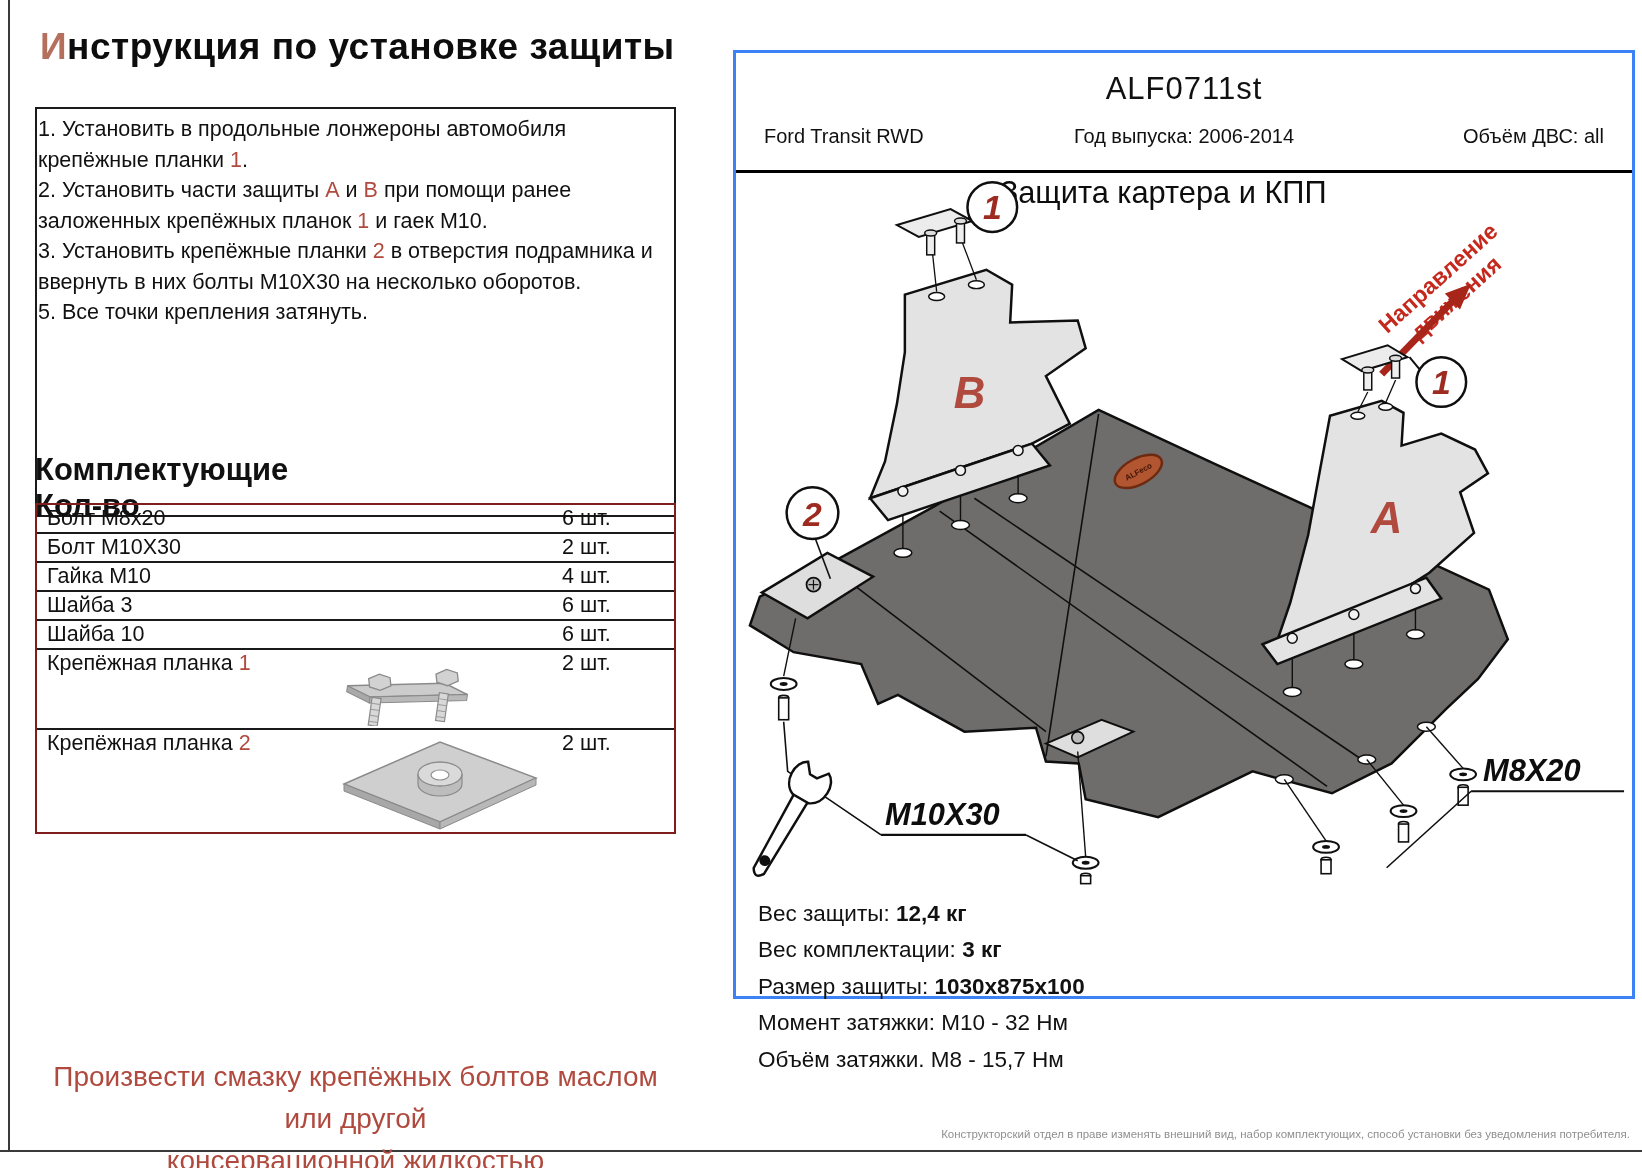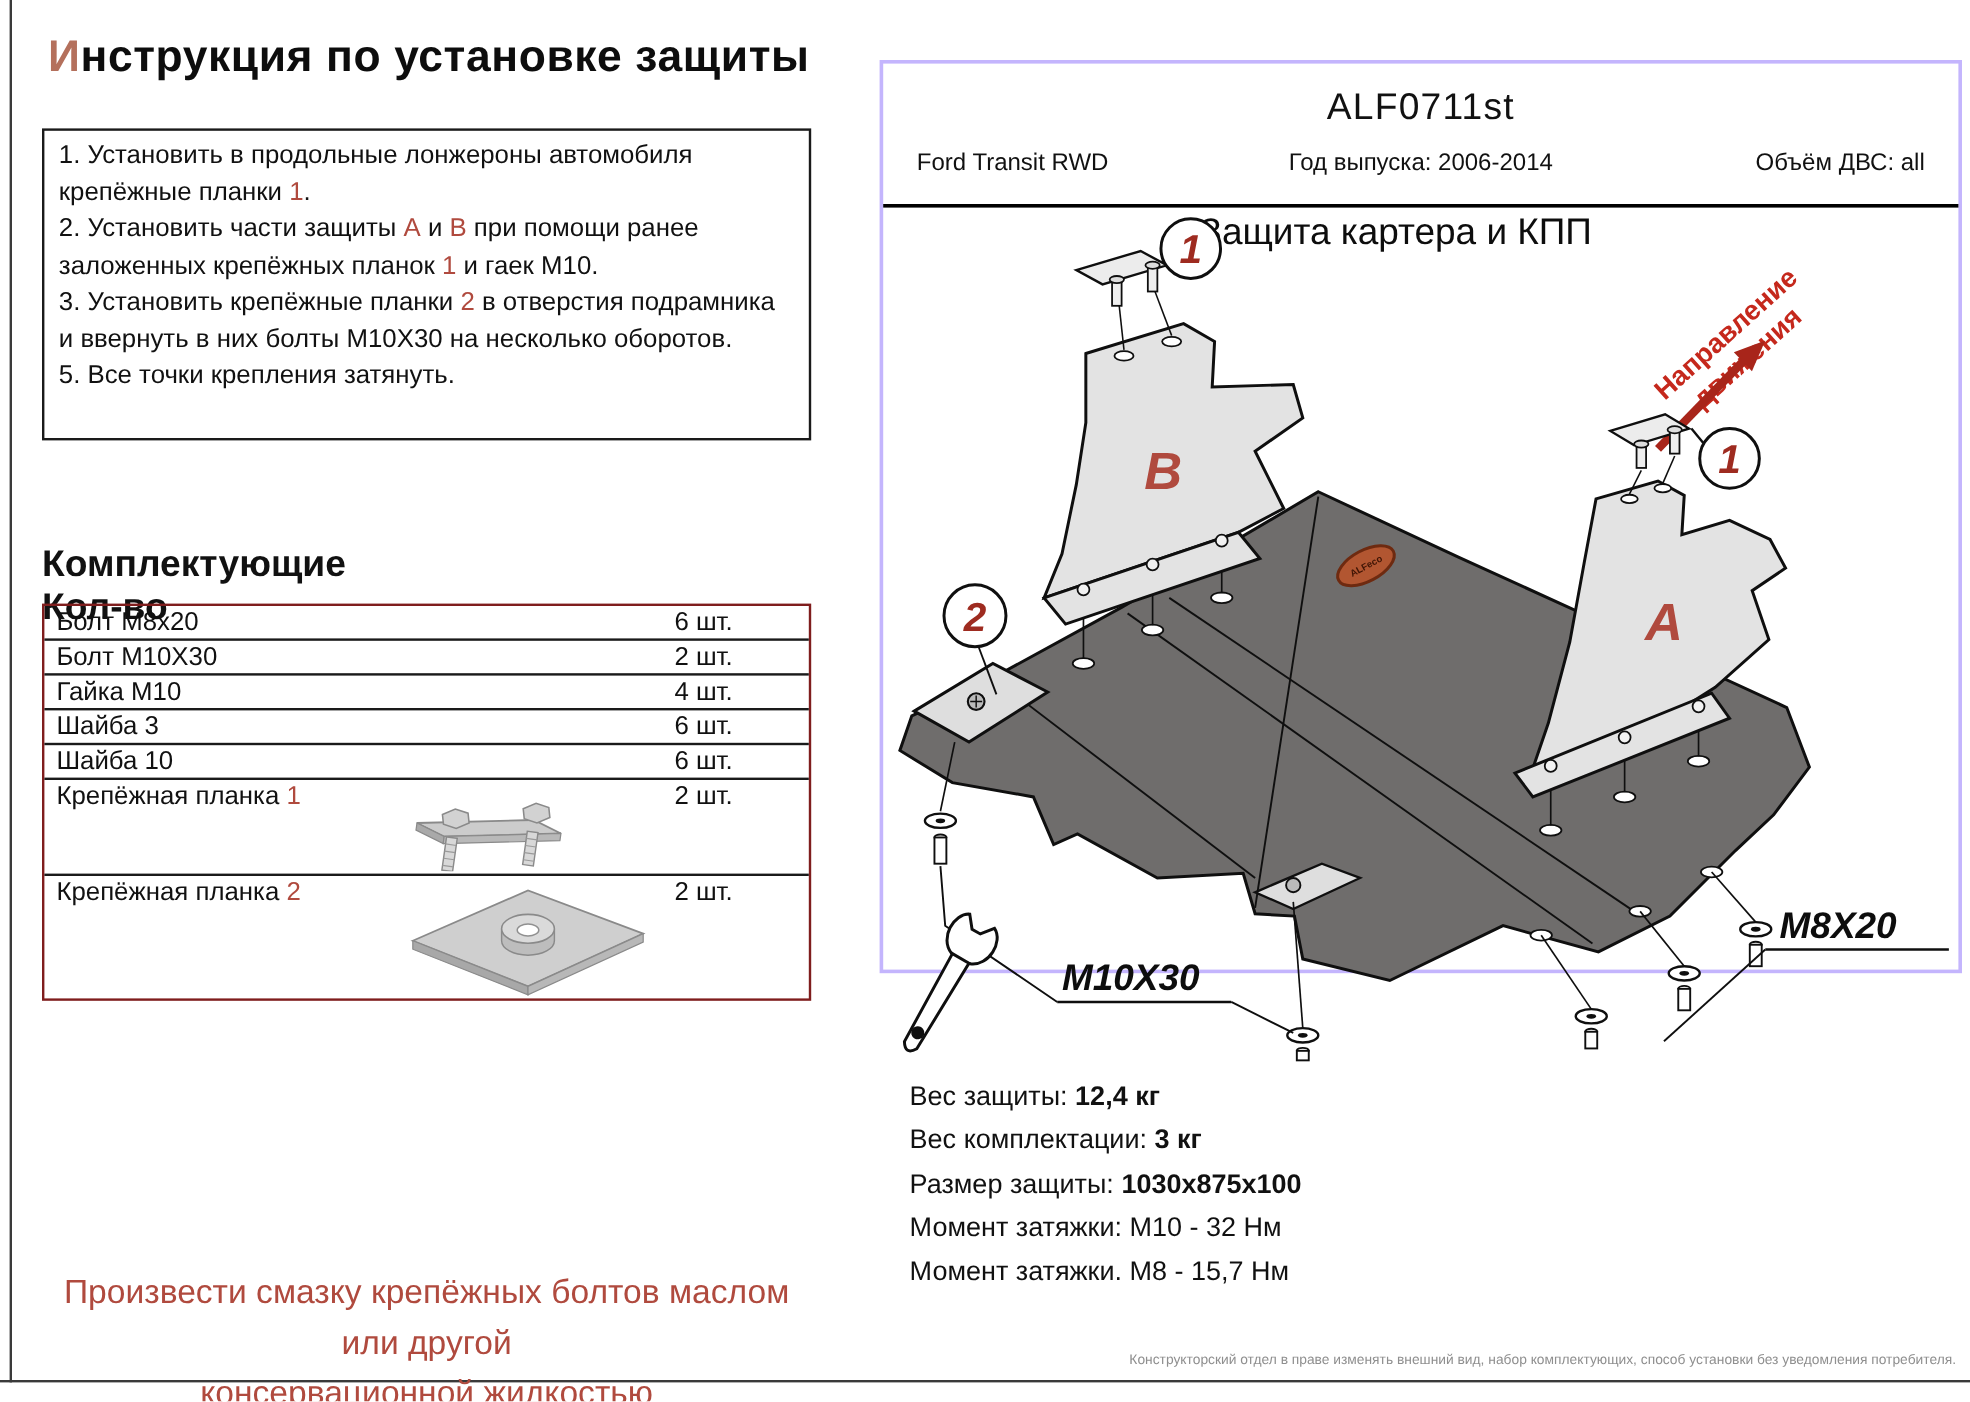--- a/index.html
+++ b/index.html
@@ -5,37 +5,37 @@
   html,body{margin:0;padding:0;background:#fff;}
   .page{position:relative;width:1642px;height:1168px;background:#fff;overflow:hidden;
         font-family:"Liberation Sans","DejaVu Sans",sans-serif;color:#111;}
   .red{color:var(--accent_red);}
   
   .edge-left{position:absolute;left:8px;top:0;width:2px;height:1152px;background:#3a3a3a;}
   .edge-bottom{position:absolute;left:0;top:1150px;width:1642px;height:2px;background:#3a3a3a;}
   
   .doc-title{position:absolute;left:40px;top:26px;font-size:37px;letter-spacing:.5px;color:#0d0d0d;white-space:nowrap;font-weight:bold;}
   .doc-title .accent{color:var(--title_accent);}
-  .instr-box{position:absolute;left:35px;top:107px;width:641px;height:260px;box-sizing:border-box;
-             border:2px solid #1a1a1a;padding:5px 12px;font-size:21.5px;line-height:1.42;overflow:hidden;}
+  .instr-box{position:absolute;left:35px;top:107px;width:641px;height:410px;box-sizing:border-box;
+             border:2px solid #1a1a1a;padding:5px 1px;font-size:21.5px;line-height:1.42;overflow:hidden;}
   .parts-head{position:absolute;left:35px;top:452px;width:641px;display:flex;justify-content:space-between;
               font-size:31px;font-weight:bold;flex-direction:column;}
   .ptable{position:absolute;left:35px;top:503px;width:641px;box-sizing:border-box;border:2px solid #7f1d1d;}
   .prow{position:relative;display:flex;border-top:2px solid #1a1a1a;font-size:21.5px;}
   .prow:first-child{border-top:none;}
   .prow .pname{flex:1;padding:1px 0 1px 10px;}
   .prow .pqty{width:112px;padding:1px 0;}
   .prow.tall1{height:78px;}
   .prow.tall2{height:102px;}
   .pimg{position:absolute;left:295px;top:2px;}
   .note{position:absolute;left:35px;top:1056px;width:641px;text-align:center;font-size:28px;line-height:1.5;
         color:var(--accent_red);}
   
-  .panel{position:absolute;left:733px;top:50px;width:902px;height:761px;box-sizing:border-box;
-         border:3px solid #c4b5fd;}
+  .panel{position:absolute;left:733px;top:50px;width:902px;height:949px;box-sizing:border-box;
+         border:3px solid #3b82f6;}
   .panel-header{position:relative;height:120px;border-bottom:3px solid #000;box-sizing:border-box;}
   .p-code{position:absolute;left:0;right:0;top:18px;text-align:center;font-size:31px;letter-spacing:1px;}
   .p-row{position:absolute;left:0;right:0;top:72px;font-size:20px;}
   .p-model{position:absolute;left:28px;}
   .p-year{position:absolute;left:0;right:0;text-align:center;}
   .p-engine{position:absolute;right:28px;}
   .diagram{position:absolute;left:0;top:120px;width:896px;height:716px;}
   .specs{position:absolute;left:22px;top:843px;font-size:22.5px;line-height:1.62;}
   .spec-line .v-bold{font-weight:bold;}
   .panel-footer{position:absolute;right:12px;top:1128px;font-size:11.5px;color:var(--footer_gray);}
@@ -308,18 +308,18 @@
           <circle cy="46" r="5.5" fill="#0f0f0f"></circle>
         </g>
       </svg>
     </div>
 
     <div class="specs">
         <div class="spec-line"><span>Вес защиты: </span><span class="v-bold">12,4 кг</span></div>
         <div class="spec-line"><span>Вес комплектации: </span><span class="v-bold">3 кг</span></div>
         <div class="spec-line"><span>Размер защиты: </span><span class="v-bold">1030x875x100</span></div>
         <div class="spec-line"><span>Момент затяжки: </span><span>М10 - 32 Нм</span></div>
-        <div class="spec-line"><span>Момент затяжки. </span><span>М8 - 15,7 Нм</span></div>
+        <div class="spec-line"><span>Объём затяжки. </span><span>М8 - 15,7 Нм</span></div>
       </div>
   </div>
 
   <div class="panel-footer">Конструкторский отдел в праве изменять внешний вид, набор комплектующих, способ установки без уведомления потребителя.</div>
 </div>
 
 </body></html>

